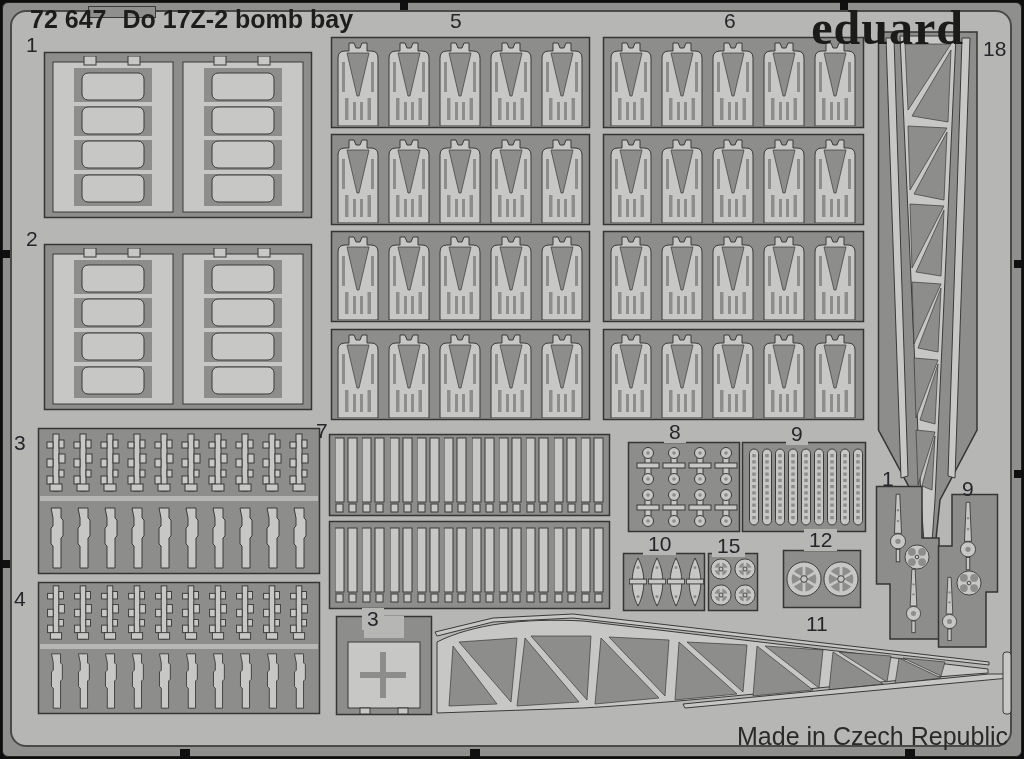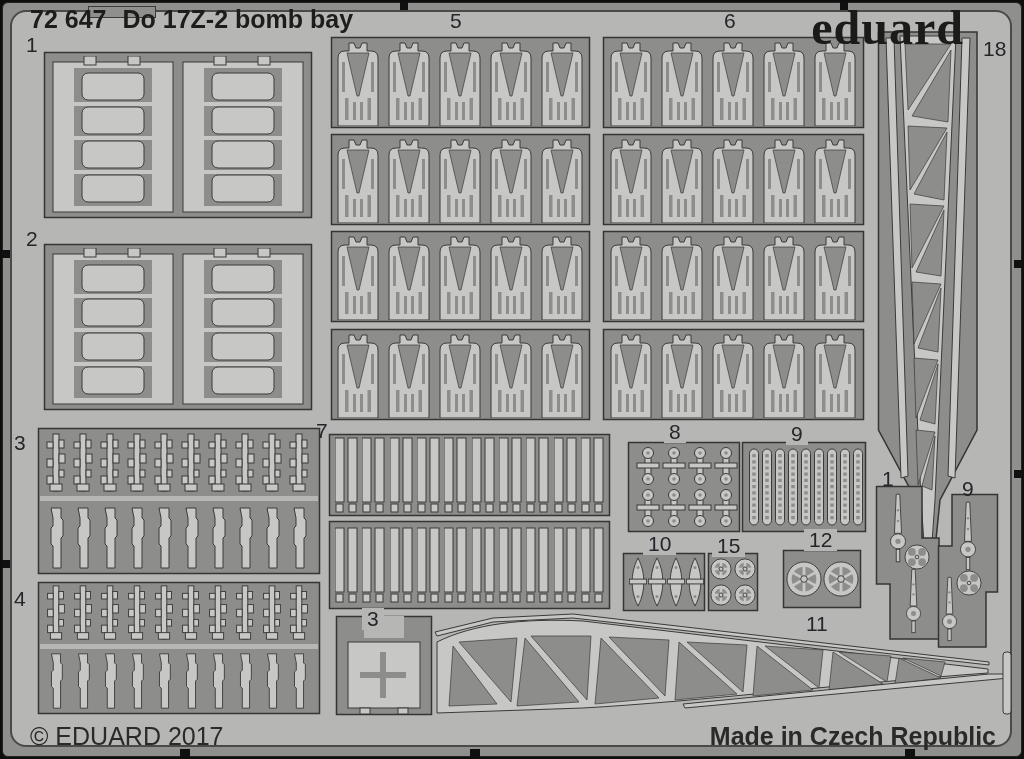--- a/index.html
+++ b/index.html
@@ -12,21 +12,21 @@
   .gap{position:absolute;background:#101010;}
   .tab{position:absolute;background:#8f8f8d;border:1px solid #3a3a38;}
   .label{position:absolute;font-size:21px;color:#26262a;line-height:22px;}
   .label.notched{background:#b6b6b4;padding:0 5px;}
   #title{position:absolute;left:30px;top:5px;font-size:25px;font-weight:bold;color:#1d1d1b;white-space:nowrap;}
   #title .num{margin-right:16px;}
   #brand{position:absolute;right:60px;top:0px;font-family:"Liberation Serif",serif;
          font-weight:bold;font-size:48px;letter-spacing:1px;color:#1b1b19;}
   .foot{position:absolute;top:722px;font-size:25px;color:#2a2a28;}
   #copyright{left:30px;}
-  #madein{right:28px;font-weight:bold;}
+  #madein{right:16px;}
   svg.panel{position:absolute;overflow:visible;}
   .ebg{fill:#8d8d8b;stroke:#353533;stroke-width:1.5;}
   .fp{fill:#c7c7c5;stroke:#3a3a38;stroke-width:1;}
   .fpn{fill:#c7c7c5;}
   .fe{fill:#8d8d8b;}
   .fes{fill:#8d8d8b;stroke:#3a3a38;stroke-width:0.7;}
   .fsh{fill:#b6b6b4;}
 </style>
 </head>
 <body>
@@ -405,21 +405,20 @@
     <path class="ebg" d="M59.5,0.5 H14 V52 H0.5 V153 H48 V98 H59.5 Z"></path>
     <use href="#bottle" x="22" y="6" width="16" height="72"></use>
     <use href="#clover" x="18" y="76" width="26" height="26"></use>
     <use href="#bottle" x="4" y="80" width="15" height="70"></use>
   </svg>
 
   <div id="title">
     <span class="num">72 647</span><span>Do 17Z-2 bomb bay</span>
   </div>
   <div id="brand">eduard</div>
-  <div id="copyright" class="foot">© EDUARD 2017</div>
   <div id="madein" class="foot">Made in Czech Republic</div>
 
   <div class="label" style="left:26px;top:34px">1</div>
   <div class="label" style="left:26px;top:228px">2</div>
   <div class="label" style="left:14px;top:432px">3</div>
   <div class="label" style="left:14px;top:588px">4</div>
   <div class="label" style="left:450px;top:10px">5</div>
   <div class="label" style="left:724px;top:10px">6</div>
   <div class="label" style="left:316px;top:420px">7</div>
   <div class="label notched" style="left:664px;top:421px">8</div>

